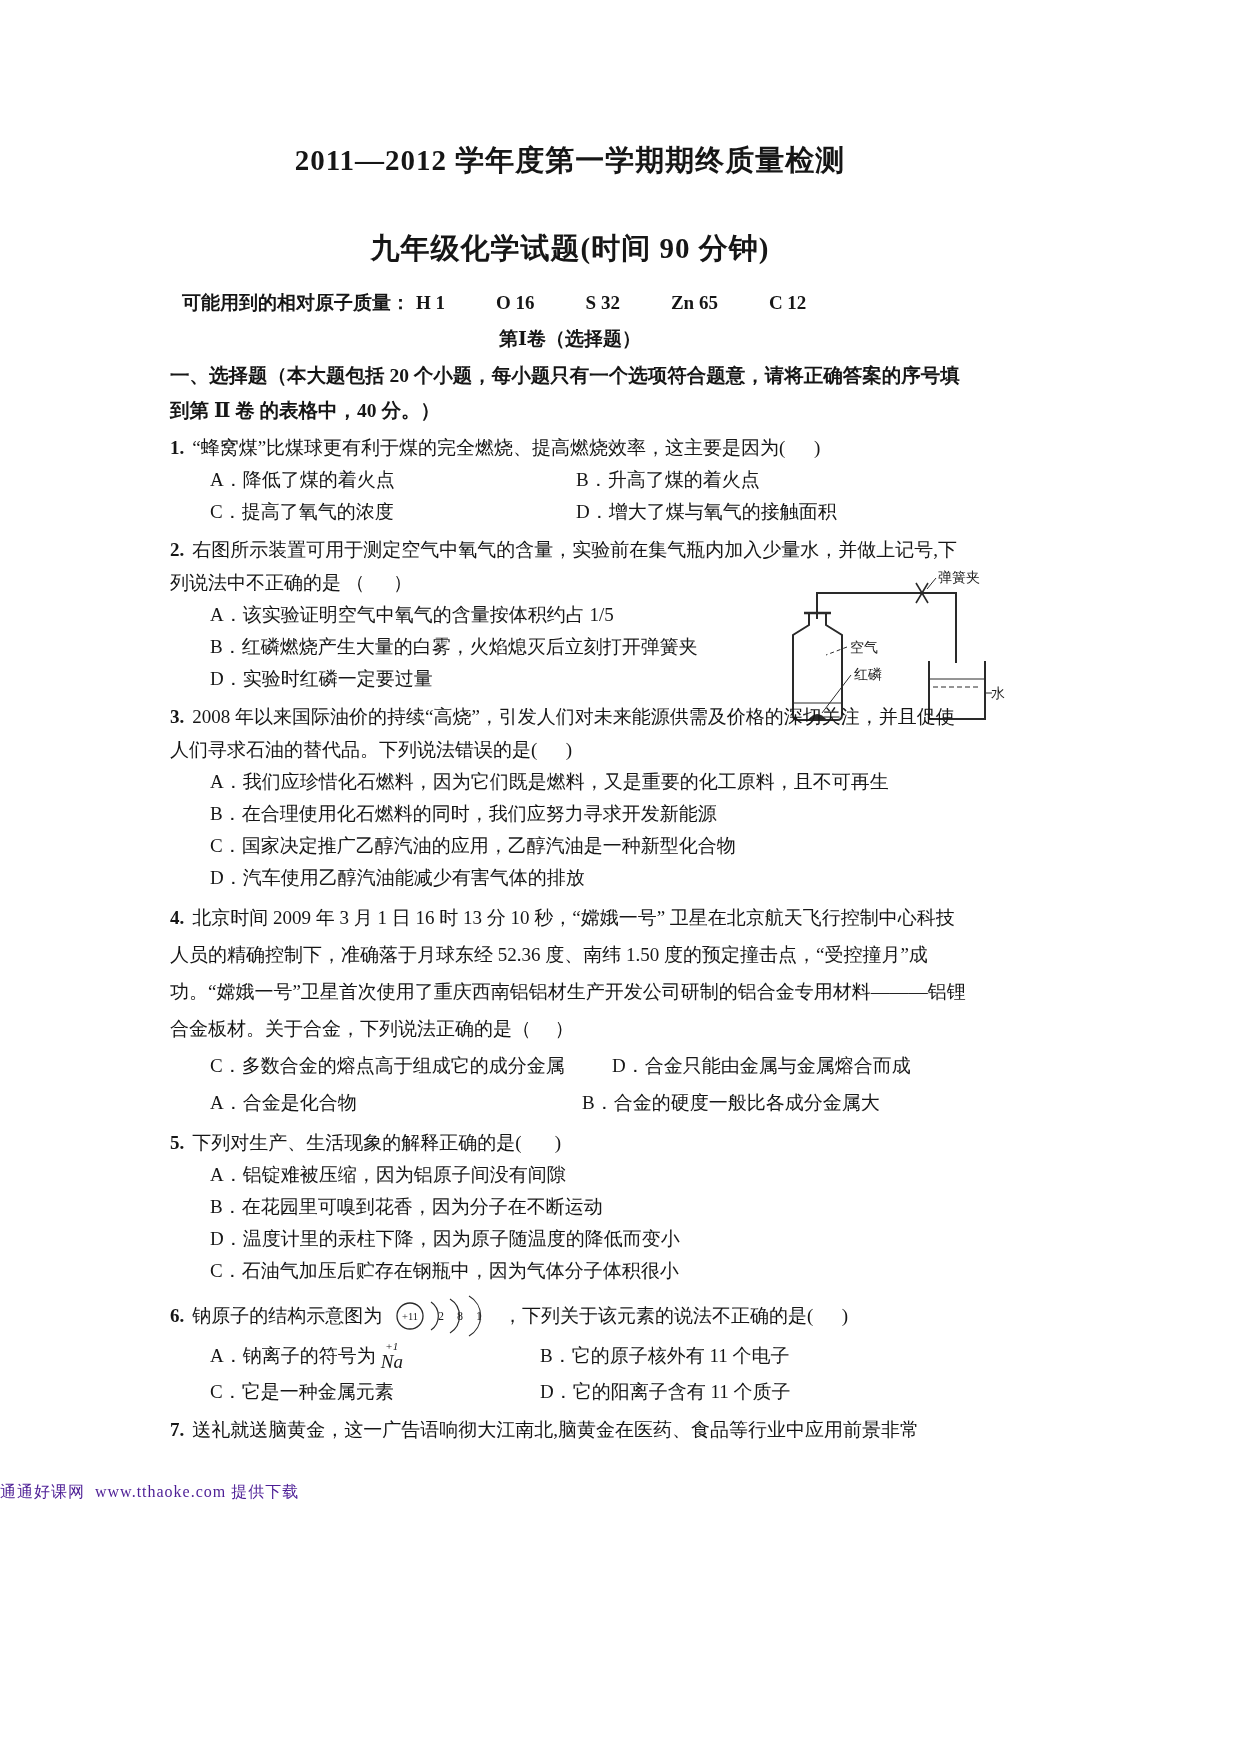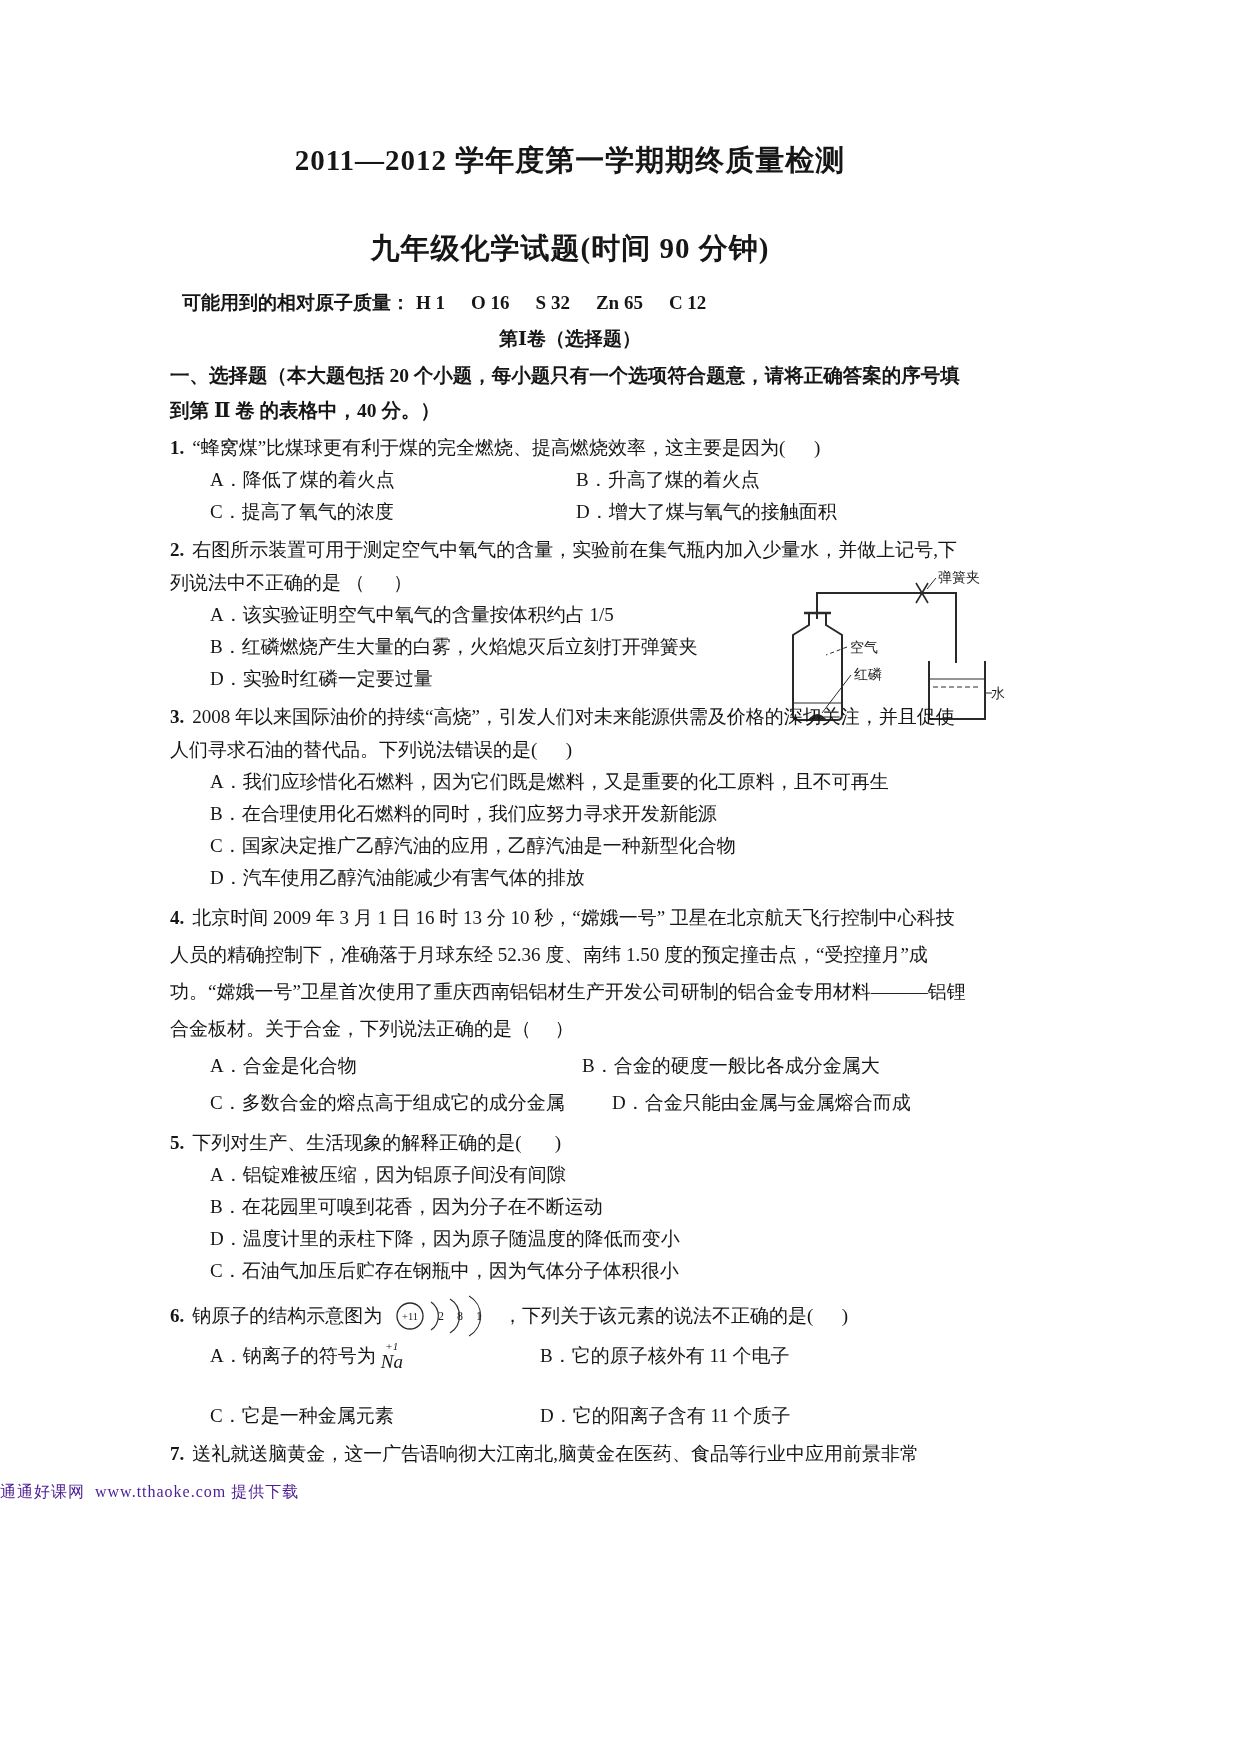--- a/index.html
+++ b/index.html
@@ -6,36 +6,36 @@
   html, body { background: #d9d9d9; }
   .page {
     position: relative; width: 1240px; height: 1754px; margin: 0 auto;
     background: #ffffff; color: #161616; overflow: hidden;
     font-family: "Liberation Serif", "DejaVu Serif", serif;
   }
   .content { position: absolute; left: 170px; top: 140px; width: 800px; }
   .title { text-align: center; font-weight: bold; font-size: 29px; line-height: 40px; margin-bottom: 12px; letter-spacing: 1px; }
   .title.second { margin-bottom: 20px; margin-top: 48px; }
   .masses-row { display: flex; align-items: flex-start; font-weight: bold; font-size: 19px; line-height: 30px; padding-left: 12px; white-space: pre-wrap; }
-  .m-item { margin-left: 26px; }
+  .m-item { margin-left: 51px; }
   .m-item.first { margin-left: 6px; }
   .volume-title { text-align: center; font-weight: bold; font-size: 19px; line-height: 30px; margin: 6px 0 4px; }
   .section-header { font-weight: bold; font-size: 19.5px; line-height: 35px; white-space: pre-wrap; margin-bottom: 3px; }
   .question { position: relative; font-size: 19px; margin-bottom: 5px; }
   .q-stem { line-height: 33px; white-space: pre-wrap; }
   .q-num { font-weight: bold; padding-right: 8px; }
   .q4 .q-stem { line-height: 37px; }
   .opts-col { padding-left: 40px; }
   .opts-col .opt { display: block; line-height: 32px; white-space: pre-wrap; }
   .opts-grid { display: grid; padding-left: 40px; }
   .opts-grid .opt { line-height: 32px; white-space: pre-wrap; }
   .g-366 { grid-template-columns: 366px 1fr; }
   .g-370 { grid-template-columns: 372px 1fr; }
   .g-400 { grid-template-columns: 402px 1fr; }
-  .g-330 { grid-template-columns: 330px 1fr; row-gap: 28px; }
+  .g-330 { grid-template-columns: 330px 1fr; row-gap: 4px; }
   .q4 .opt { line-height: 37px; }
   .q6-stem { display: flex; align-items: center; line-height: 48px; white-space: pre-wrap; }
   .q6 .opt { display: flex; align-items: center; }
   .atom { margin: 0 6px; flex: 0 0 auto; }
   .valence { display: inline-flex; flex-direction: column; align-items: center; line-height: 1; margin-left: 5px; font-style: italic; }
   .valence .charge { font-size: 11px; }
   .valence .sym { font-size: 19px; }
   .diagram { position: absolute; left: 600px; top: 34px; width: 235px; height: 162px; }
   svg text { font-family: "Liberation Serif", "DejaVu Serif", serif; fill: #1c1c1c; }
   .footer { position: absolute; top: 1482px; left: 0; width: 100%; text-align: left; font-size: 16px; color: #4c1d95; letter-spacing: 1px; white-space: pre-wrap; }
@@ -104,27 +104,27 @@
       <div class="opts-col">
         <span class="opt">A．我们应珍惜化石燃料，因为它们既是燃料，又是重要的化工原料，且不可再生</span>
         <span class="opt">B．在合理使用化石燃料的同时，我们应努力寻求开发新能源</span>
         <span class="opt">C．国家决定推广乙醇汽油的应用，乙醇汽油是一种新型化合物</span>
         <span class="opt">D．汽车使用乙醇汽油能减少有害气体的排放</span>
       </div>
     </div>
 
     <div class="question q4">
       <p class="q-stem"><span class="q-num">4.</span><span>北京时间 2009 年 3 月 1 日 16 时 13 分 10 秒，“嫦娥一号” 卫星在北京航天飞行控制中心科技人员的精确控制下，准确落于月球东经 52.36 度、南纬 1.50 度的预定撞击点，“受控撞月”成功。“嫦娥一号”卫星首次使用了重庆西南铝铝材生产开发公司研制的铝合金专用材料———铝锂合金板材。关于合金，下列说法正确的是（     ）</span></p>
+      <div class="opts-grid g-400">
+        <span class="opt">C．多数合金的熔点高于组成它的成分金属</span>
+        <span class="opt">D．合金只能由金属与金属熔合而成</span>
+      </div>
       <div class="opts-grid g-370">
         <span class="opt">A．合金是化合物</span>
         <span class="opt">B．合金的硬度一般比各成分金属大</span>
-      </div>
-      <div class="opts-grid g-400">
-        <span class="opt">C．多数合金的熔点高于组成它的成分金属</span>
-        <span class="opt">D．合金只能由金属与金属熔合而成</span>
       </div>
     </div>
 
     <div class="question">
       <p class="q-stem"><span class="q-num">5.</span><span>下列对生产、生活现象的解释正确的是(       )</span></p>
       <div class="opts-col">
         <span class="opt">A．铝锭难被压缩，因为铝原子间没有间隙</span>
         <span class="opt">B．在花园里可嗅到花香，因为分子在不断运动</span>
         <span class="opt">D．温度计里的汞柱下降，因为原子随温度的降低而变小</span>
         <span class="opt">C．石油气加压后贮存在钢瓶中，因为气体分子体积很小</span>

